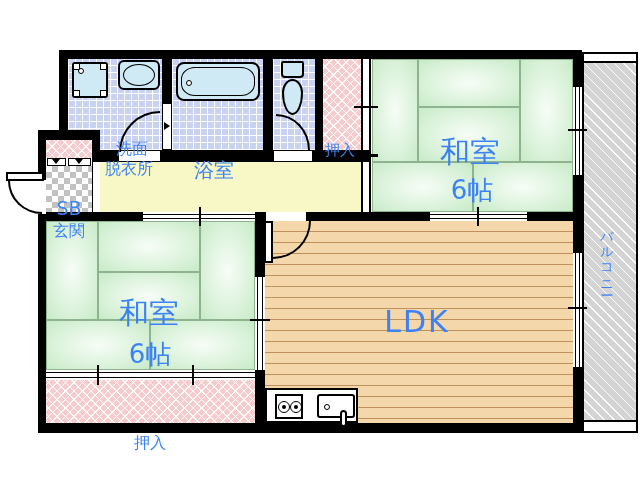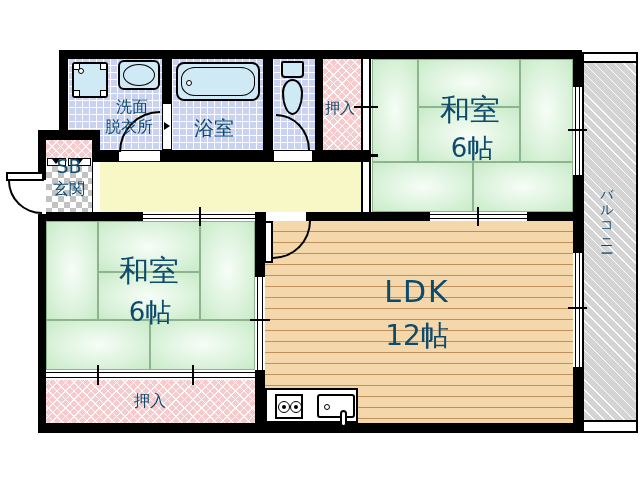--- a/index.html
+++ b/index.html
@@ -28,21 +28,21 @@
   .dlh{position:absolute;background:#fff;}
   .dlh::before,.dlh::after{content:"";position:absolute;left:0;right:0;height:1px;background:#000;}
   .dlh::before{top:2px}.dlh::after{bottom:2px}
   .dlv{position:absolute;background:#fff;}
   .dlv::before,.dlv::after{content:"";position:absolute;top:0;bottom:0;width:1px;background:#000;}
   .dlv::before{left:2px}.dlv::after{right:2px}
   .tick{position:absolute;background:#000;}
   .leaf{position:absolute;background:#fff;border:2px solid #000;box-sizing:border-box;}
   .fixture{position:absolute;background:var(--fixture_blue,#cfe9f5);border:2px solid #000;box-sizing:border-box;}
   .arc{position:absolute;box-sizing:border-box;}
-  .label{position:absolute;color:#0c4a6e;transform:translate(-50%,-50%);white-space:nowrap;line-height:1;}
+  .label{position:absolute;color:#3b82f6;transform:translate(-50%,-50%);white-space:nowrap;line-height:1;margin-top:42px;}
   .vtext{writing-mode:vertical-rl;letter-spacing:2px;}
   .vtri{position:absolute;width:0;height:0;border-left:4px solid transparent;border-right:4px solid transparent;border-top:5px solid #000;}
   .rtri{position:absolute;width:0;height:0;border-top:4px solid transparent;border-bottom:4px solid transparent;border-left:6px solid #000;}
   .burner{position:absolute;width:12px;height:12px;border:1.5px solid #000;border-radius:50%;box-sizing:border-box;}
   .burner::after{content:"";position:absolute;left:50%;top:50%;width:4px;height:4px;margin:-2px 0 0 -2px;background:#000;border-radius:50%;}
 </style>
 </head>
 <body>
 
 <div id="plan">
@@ -172,18 +172,17 @@
   <div class="label" style="left:69px;top:166px;font-size:19px;">SB</div>
   <div class="label" style="left:69px;top:189px;font-size:16px;">玄関</div>
   <div class="label" style="left:132px;top:107px;font-size:16px;">洗面</div>
   <div class="label" style="left:129px;top:127px;font-size:16px;">脱衣所</div>
   <div class="label" style="left:214px;top:128px;font-size:20px;">浴室</div>
   <div class="label" style="left:340px;top:108px;font-size:15px;">押入</div>
   <div class="label" style="left:470px;top:110px;font-size:30px;font-weight:500;">和室</div>
   <div class="label" style="left:472px;top:148px;font-size:26px;font-weight:500;">6帖</div>
   <div class="label" style="left:149px;top:271px;font-size:30px;font-weight:500;">和室</div>
   <div class="label" style="left:150px;top:312px;font-size:26px;font-weight:500;">6帖</div>
-  <div class="label" style="left:417px;top:292px;font-size:30px;font-weight:500;letter-spacing:2px;">LDK</div>
-  <div class="label" style="left:417px;top:336px;font-size:28px;font-weight:500;">12帖</div>
+  <div class="label" style="left:417px;top:280px;font-size:30px;font-weight:500;letter-spacing:2px;">LDK</div>
   <div class="label" style="left:150px;top:401px;font-size:16px;">押入</div>
   <div class="label vtext" style="left:607px;top:214px;font-size:13px;">バルコニー</div>
 
 </div>
 
 </body></html>

